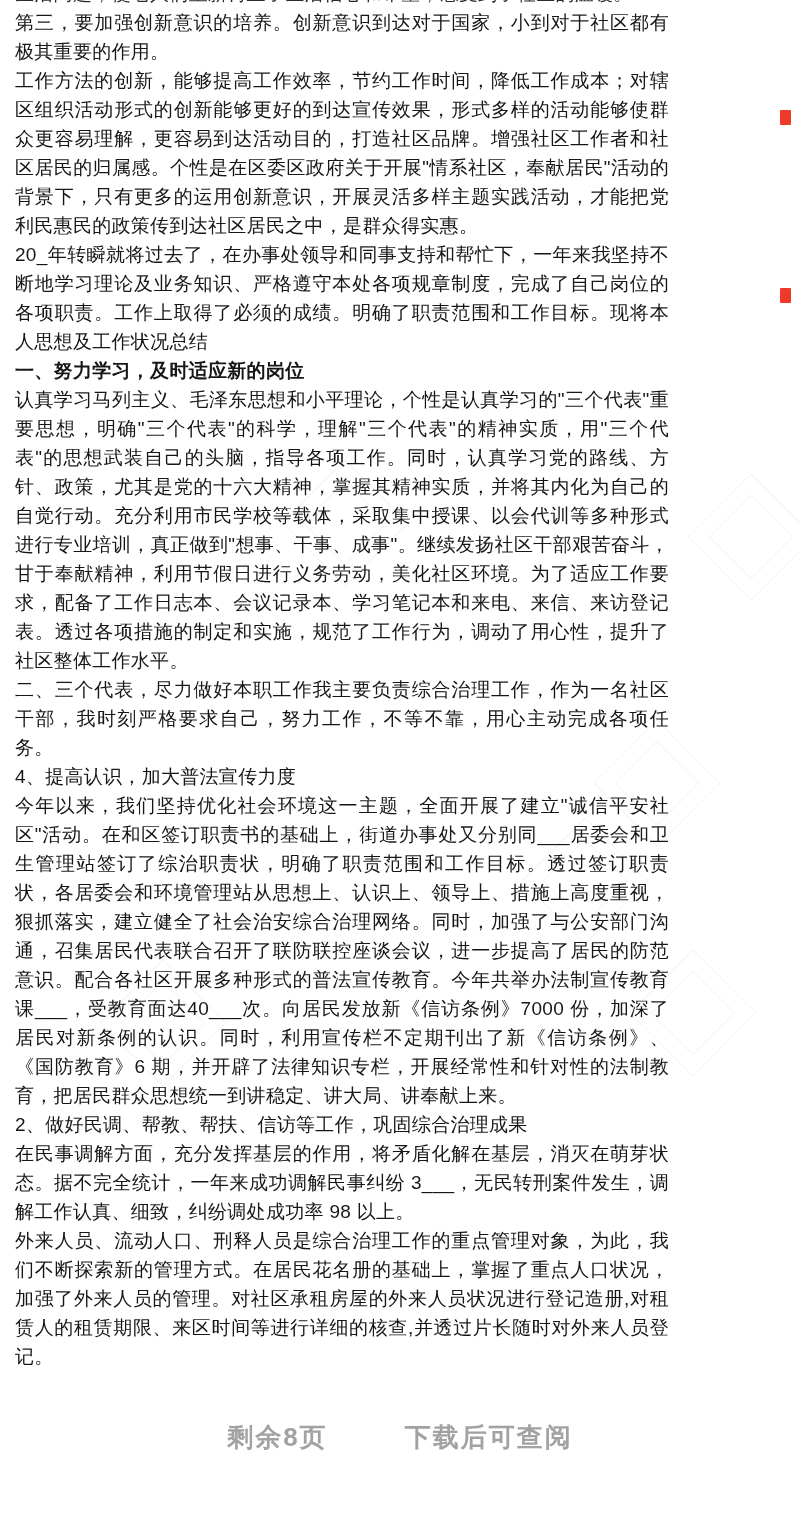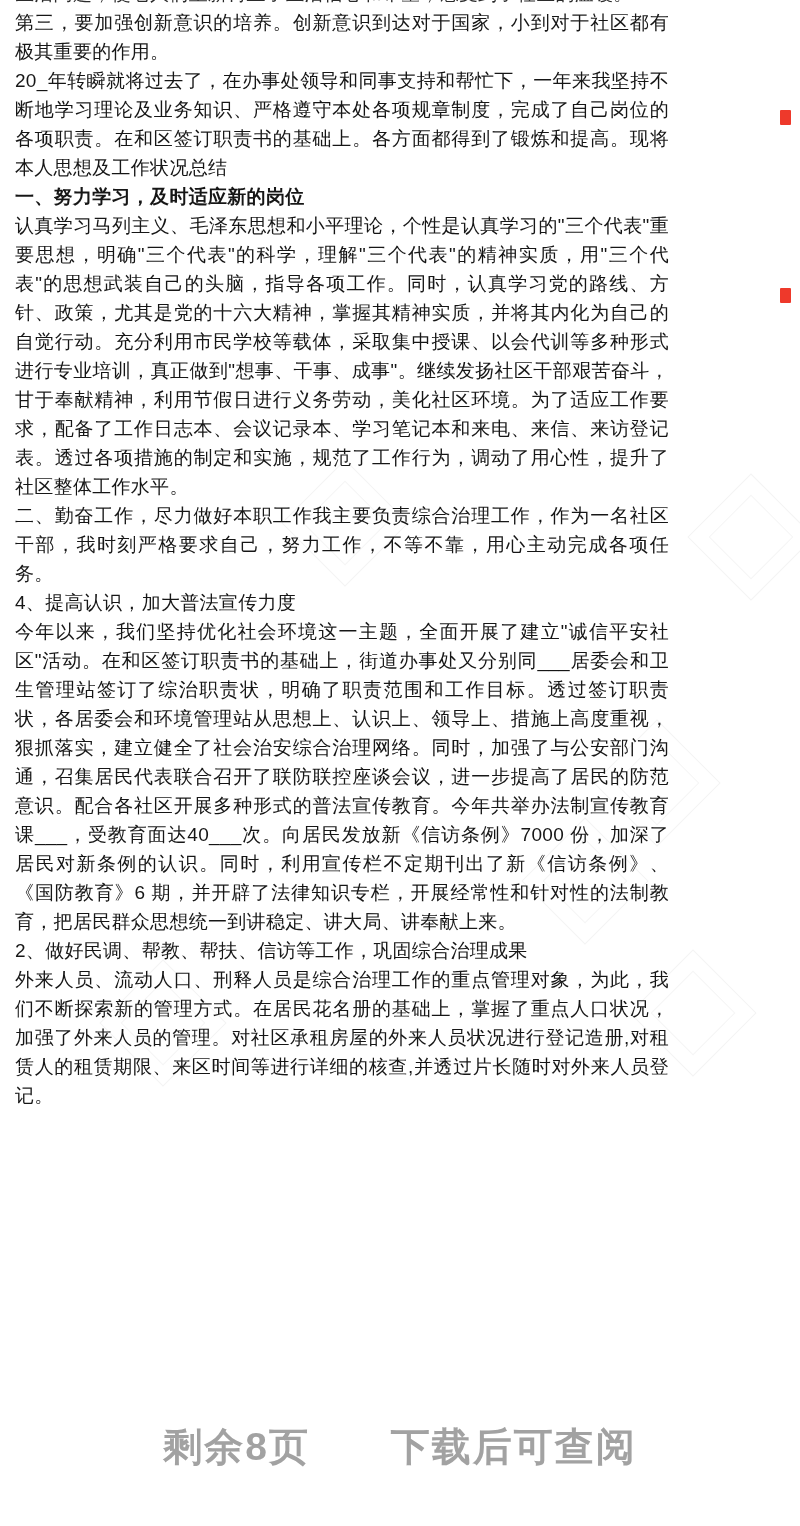--- a/index.html
+++ b/index.html
@@ -22,21 +22,21 @@
   }
   .doc p { margin: 0; }
   .clip-top { height: 8px; overflow: hidden; }
   .clip-top p { margin-top: -21px; color: #2b2b2b; }
   .gap-xl { margin-top: 58px; }
   .gap-md { margin-top: 24px; font-weight: bold; }
   .gap-sm { margin-top: 14px; }
   .footer-banner {
     position: absolute; top: 1420px; left: 0; width: 800px;
     text-align: center;
-    font-weight: bold; font-size: 39px;
+    font-weight: bold; font-size: 26px;
     color: #a2a2a2; letter-spacing: 2px;
     z-index: 3;
   }
   .footer-banner .seg { display: inline-block; }
   .footer-banner .seg + .seg { margin-left: 68px; }
   .red-mark {
     position: absolute; right: 9px;
     width: 11px; height: 15px;
     background: #ee392b; border-radius: 1px;
     z-index: 4;
@@ -78,26 +78,28 @@
   </div>
 
 <div class="red-mark m1"></div>
 <div class="red-mark m2"></div>
 
 <div class="doc">
   <div class="clip-top">
     <p>生活问题，使老人们重新树立了生活信心和希望，感受到了社区的温暖。</p>
   </div>
   <p>第三，要加强创新意识的培养。创新意识到达对于国家，小到对于社区都有极其重要的作用。</p>
-  <p>20_年转瞬就将过去了，在办事处领导和同事支持和帮忙下，一年来我坚持不断地学习理论及业务知识、严格遵守本处各项规章制度，完成了自己岗位的各项职责。在和区签订职责书的基础上。各方面都得到了锻炼和提高。现将本人思想及工作状况总结</p>
+  <p class="gap-xl">工作方法的创新，能够提高工作效率，节约工作时间，降低工作成本；对辖区组织活动形式的创新能够更好的到达宣传效果，形式多样的活动能够使群众更容易理解，更容易到达活动目的，打造社区品牌。增强社区工作者和社区居民的归属感。个性是在区委区政府关于开展"情系社区，奉献居民"活动的背景下，只有更多的运用创新意识，开展灵活多样主题实践活动，才能把党利民惠民的政策传到达社区居民之中，是群众得实惠。</p>
+  <p>20_年转瞬就将过去了，在办事处领导和同事支持和帮忙下，一年来我坚持不断地学习理论及业务知识、严格遵守本处各项规章制度，完成了自己岗位的各项职责。工作上取得了必须的成绩。明确了职责范围和工作目标。现将本人思想及工作状况总结</p>
   <p class="gap-md">一、努力学习，及时适应新的岗位</p>
   <p>认真学习马列主义、毛泽东思想和小平理论，个性是认真学习的"三个代表"重要思想，明确"三个代表"的科学，理解"三个代表"的精神实质，用"三个代表"的思想武装自己的头脑，指导各项工作。同时，认真学习党的路线、方针、政策，尤其是党的十六大精神，掌握其精神实质，并将其内化为自己的自觉行动。充分利用市民学校等载体，采取集中授课、以会代训等多种形式进行专业培训，真正做到"想事、干事、成事"。继续发扬社区干部艰苦奋斗，甘于奉献精神，利用节假日进行义务劳动，美化社区环境。为了适应工作要求，配备了工作日志本、会议记录本、学习笔记本和来电、来信、来访登记表。透过各项措施的制定和实施，规范了工作行为，调动了用心性，提升了社区整体工作水平。</p>
-  <p>二、勤奋工作，尽力做好本职工作我主要负责综合治理工作，作为一名社区干部，我时刻严格要求自己，努力工作，不等不靠，用心主动完成各项任务。</p>
+  <p>二、三个代表，尽力做好本职工作我主要负责综合治理工作，作为一名社区干部，我时刻严格要求自己，努力工作，不等不靠，用心主动完成各项任务。</p>
   <p>4、提高认识，加大普法宣传力度</p>
   <p>今年以来，我们坚持优化社会环境这一主题，全面开展了建立"诚信平安社区"活动。在和区签订职责书的基础上，街道办事处又分别同___居委会和卫生管理站签订了综治职责状，明确了职责范围和工作目标。透过签订职责状，各居委会和环境管理站从思想上、认识上、领导上、措施上高度重视，狠抓落实，建立健全了社会治安综合治理网络。同时，加强了与公安部门沟通，召集居民代表联合召开了联防联控座谈会议，进一步提高了居民的防范意识。配合各社区开展多种形式的普法宣传教育。今年共举办法制宣传教育课___，受教育面达40___次。向居民发放新《信访条例》7000 份，加深了居民对新条例的认识。同时，利用宣传栏不定期刊出了新《信访条例》、《国防教育》6 期，并开辟了法律知识专栏，开展经常性和针对性的法制教育，把居民群众思想统一到讲稳定、讲大局、讲奉献上来。</p>
   <p>2、做好民调、帮教、帮扶、信访等工作，巩固综合治理成果</p>
+  <p>在民事调解方面，充分发挥基层的作用，将矛盾化解在基层，消灭在萌芽状态。据不完全统计，一年来成功调解民事纠纷 3___，无民转刑案件发生，调解工作认真、细致，纠纷调处成功率 98 以上。</p>
   <p>外来人员、流动人口、刑释人员是综合治理工作的重点管理对象，为此，我们不断探索新的管理方式。在居民花名册的基础上，掌握了重点人口状况，加强了外来人员的管理。对社区承租房屋的外来人员状况进行登记造册,对租赁人的租赁期限、来区时间等进行详细的核查,并透过片长随时对外来人员登记。</p>
 </div>
 
 <div class="footer-banner">
   <span class="seg">剩余8页</span>
   <span class="seg">下载后可查阅</span>
 </div>
 
 </body></html>

